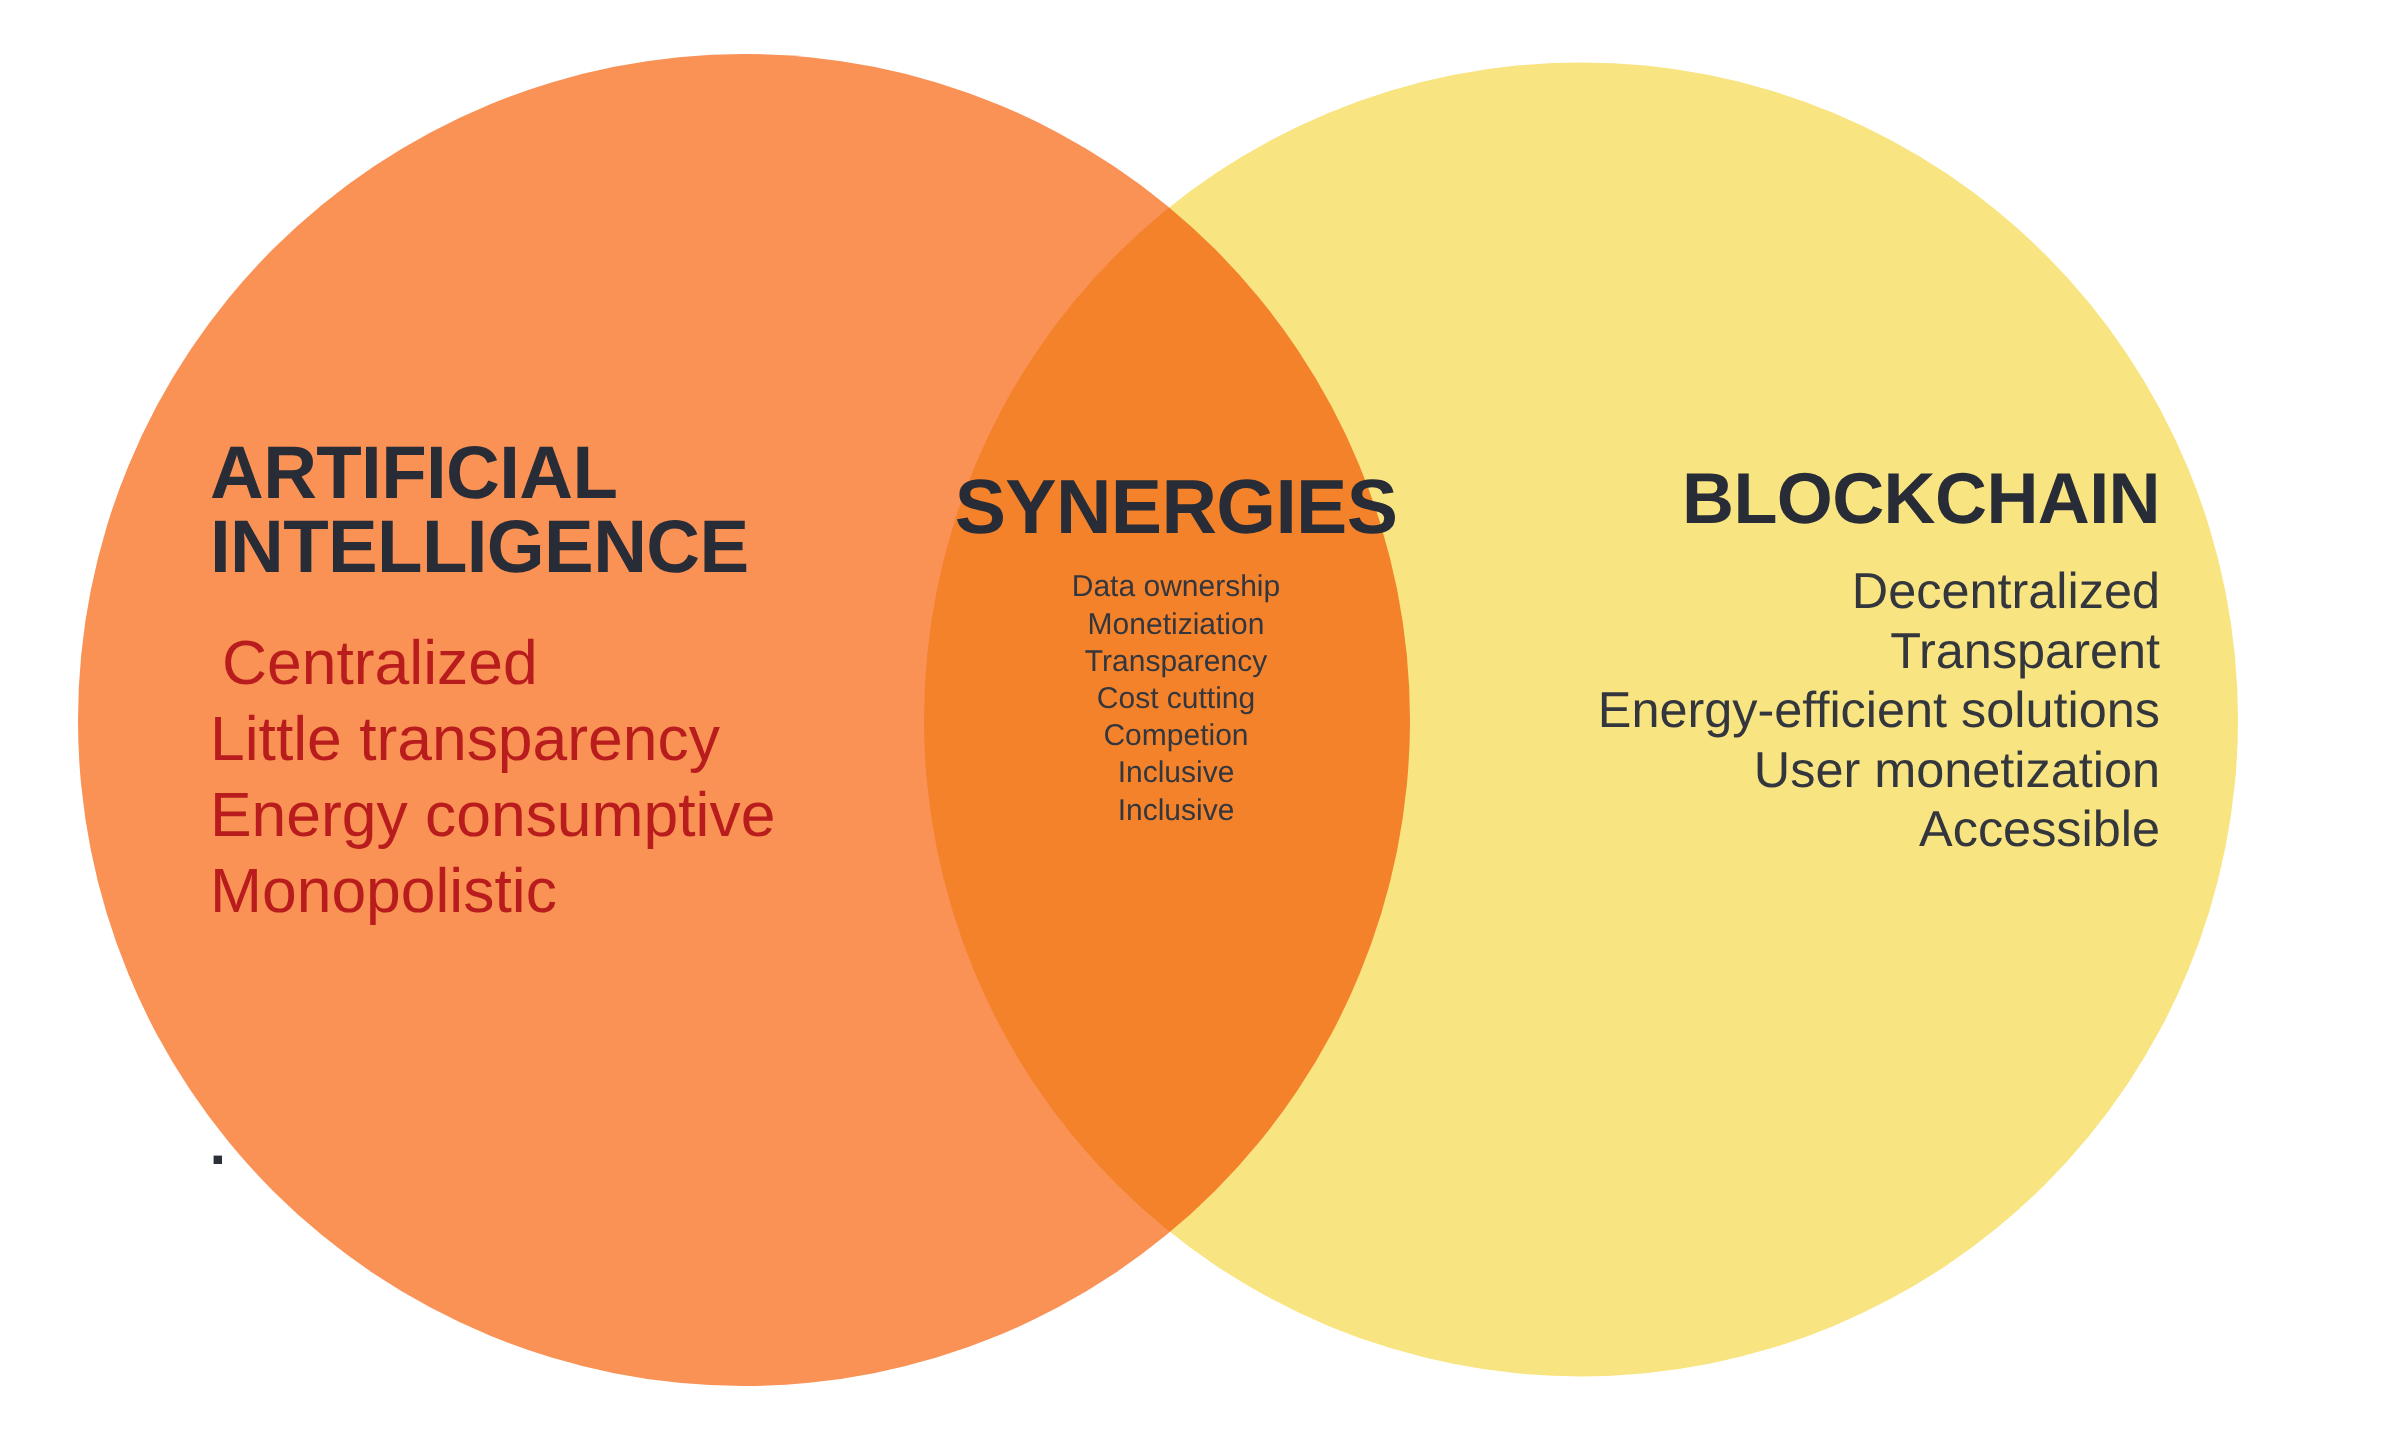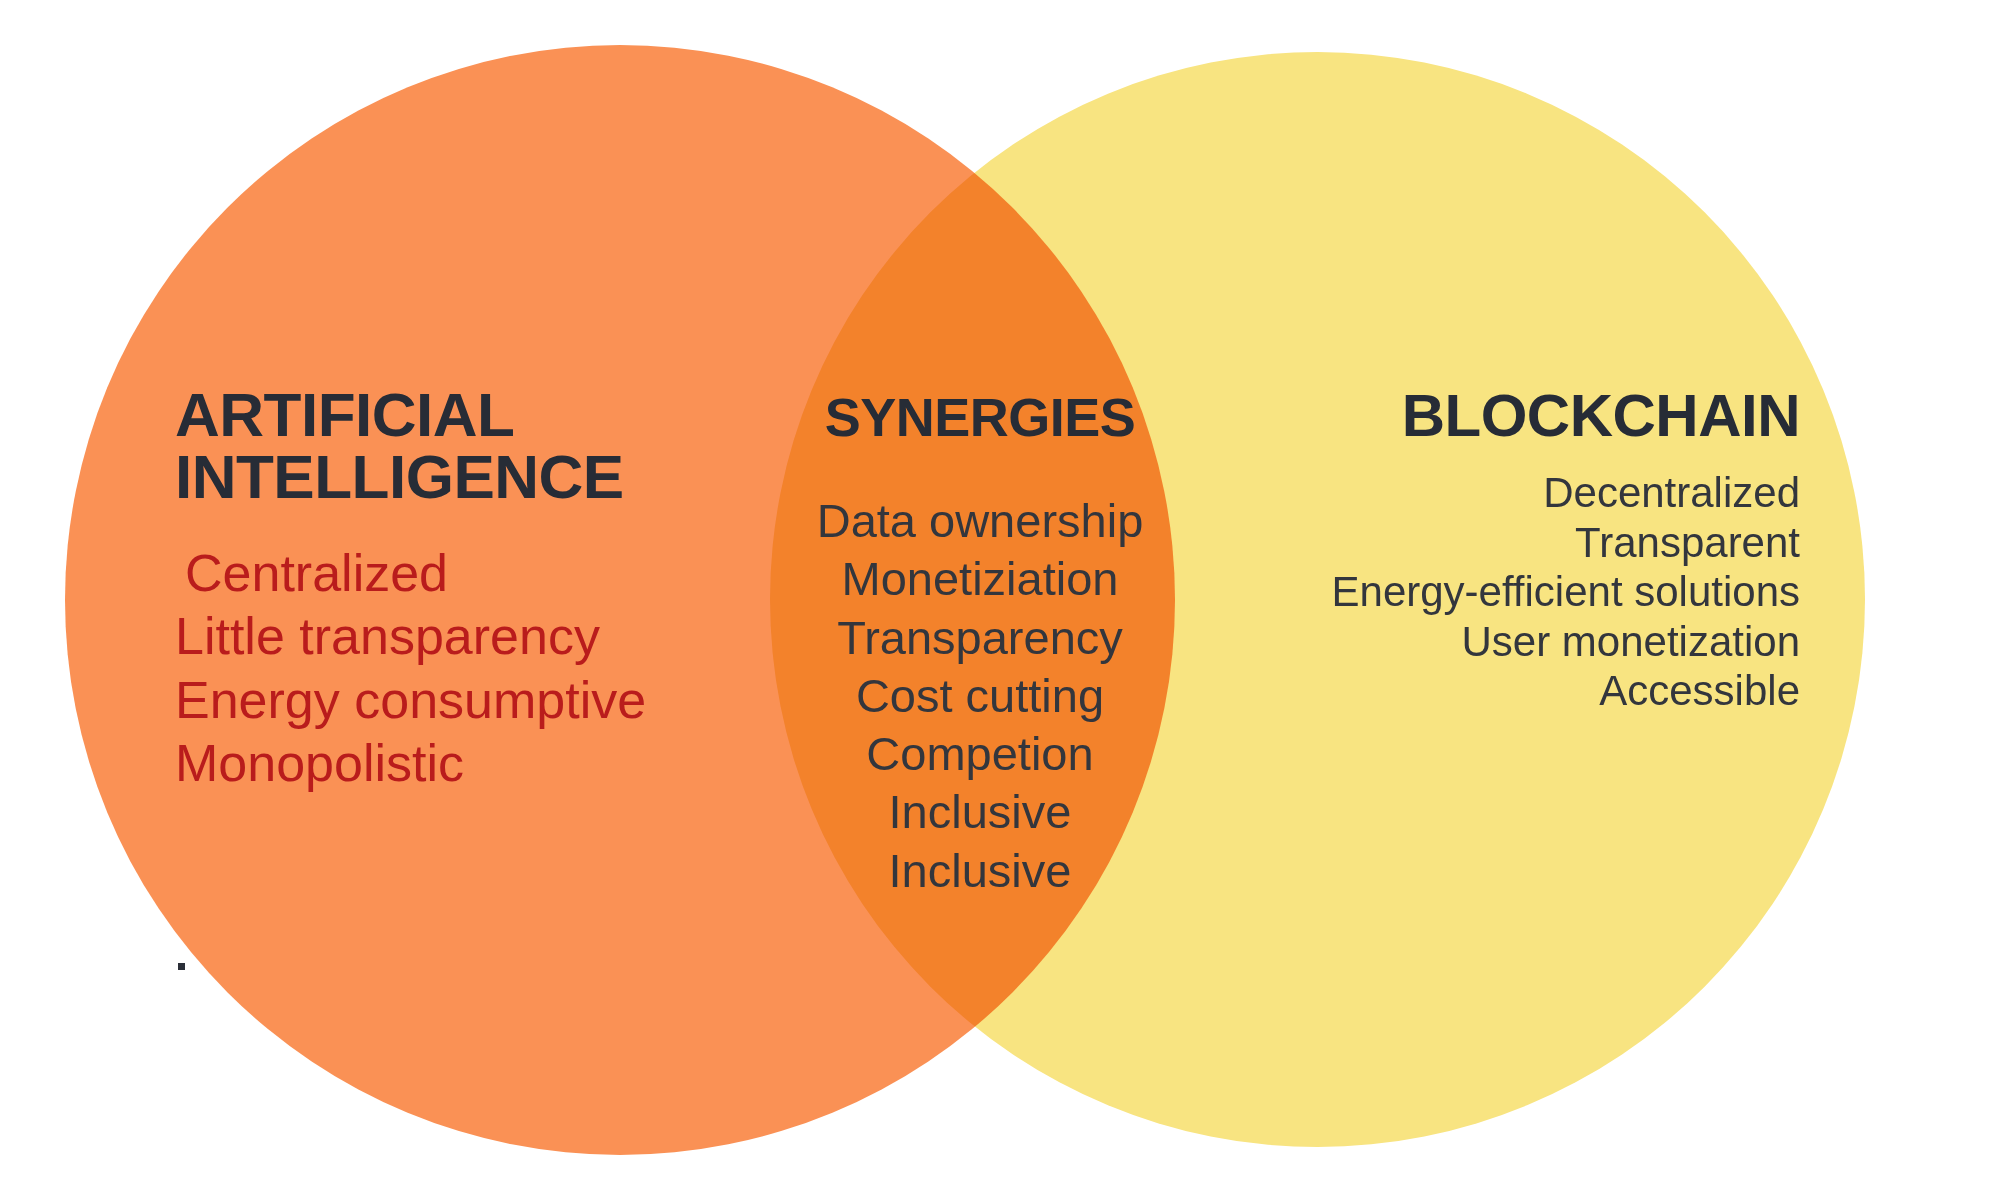--- a/index.html
+++ b/index.html
@@ -63,21 +63,21 @@
     padding: 0;
     list-style: none;
   }
   .col-list li {
     white-space: nowrap;
   }
 
   
   #col-left {
     left: 175px;
-    top: 384px;
+    top: 364px;
     width: 620px;
     text-align: left;
   }
   #col-left .col-title {
     font-size: 62px;
     line-height: 1.0;
     margin: 0 0 34px 0;
     max-width: 470px;
   }
   #col-left .col-list {
@@ -90,26 +90,26 @@
   }
 
   
   #col-center {
     left: 790px;
     top: 390px;
     width: 380px;
     text-align: center;
   }
   #col-center .col-title {
-    font-size: 54px;
+    font-size: 64px;
     line-height: 1.0;
-    margin: 0 0 48px 0;
+    margin: 0 0 20px 0;
   }
   #col-center .col-list {
-    font-size: 47px;
+    font-size: 25px;
     line-height: 1.24;
     color: #33363d;
   }
 
   
   #col-right {
     left: 1180px;
     top: 386px;
     width: 620px;
     text-align: right;

